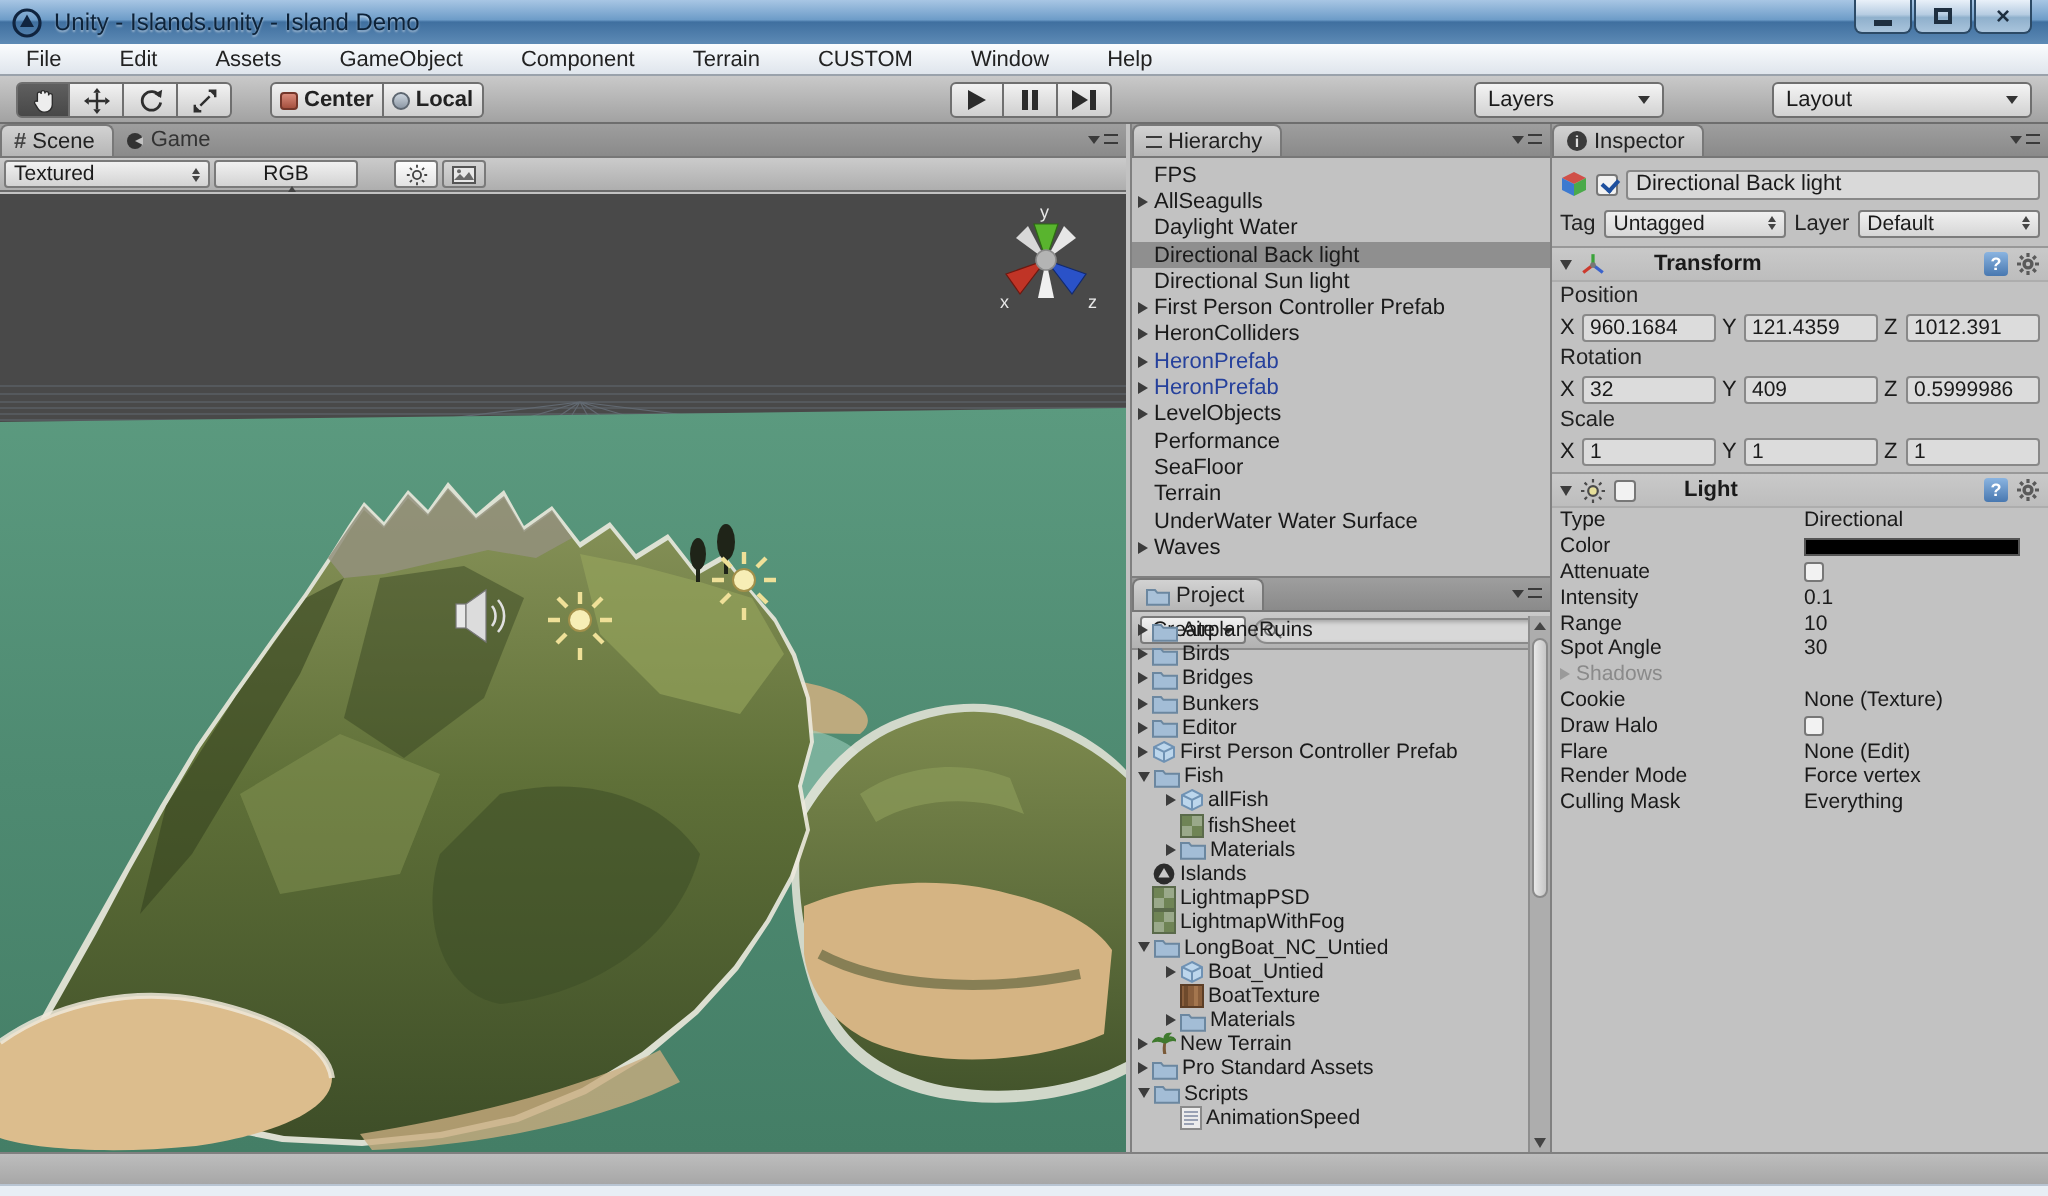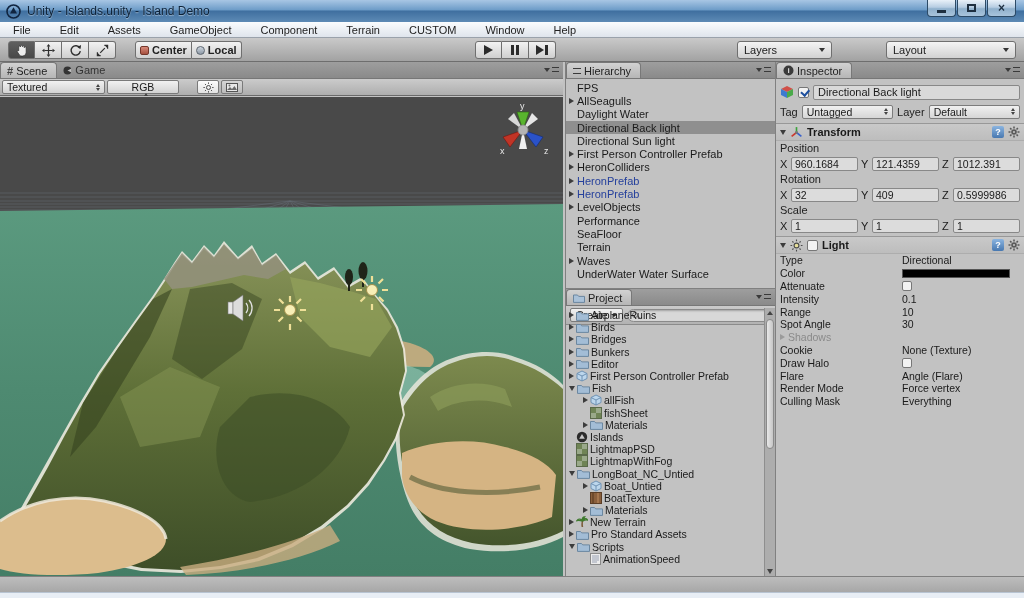--- a/index.html
+++ b/index.html
@@ -110,21 +110,21 @@
     display:flex; align-items:center; padding-left:4px; font-size:11px; }
   .checkbox { width:11px; height:11px; background:#f2f2f2; border:1px solid #777; border-radius:2px; position:relative; flex:none; }
   .checkbox.checked::after { content:""; position:absolute; left:2px; top:1.5px; width:6px; height:3.5px;
     border-left:2px solid #1d4f9e; border-bottom:2px solid #1d4f9e; transform:rotate(-48deg); }
   .tagrow { display:flex; align-items:center; gap:4px; height:19px; }
   .taglabel { font-size:11px; color:#222; }
   .tagdd { flex:1; height:14px; background:linear-gradient(#f0f0f0,#d6d6d6); border:1px solid #7c7c7c; border-radius:2px;
     display:flex; align-items:center; justify-content:space-between; padding:0 4px; font-size:10.5px; }
   .comp-header { height:18px; display:flex; align-items:center; gap:4px; margin:2px -4px 0 -4px;
     padding:0 4px; background:linear-gradient(#c9c9c9,#bdbdbd); border-top:1px solid #989898; border-bottom:1px solid #adadad; }
-  .comp-title { font-weight:bold; font-size:11px; flex:1; }
+  .comp-title { font-weight:bold; font-size:11px; flex:1;margin-left:20px; }
   .help-ico { width:12px; height:12px; border-radius:2px; background:linear-gradient(#8ab4e0,#4878b0); color:#fff;
     font-size:9px; font-weight:bold; display:flex; align-items:center; justify-content:center; }
   .sublabel { font-size:11px; color:#222; height:14px; display:flex; align-items:center; }
   .xyzrow { display:flex; align-items:center; gap:3px; height:17px; }
   .axis-lab { width:8px; font-size:11px; }
   .numfield { flex:1; height:14px; background:#dcdcdc; border:1px solid #888; border-radius:2px;
     display:flex; align-items:center; padding-left:3px; font-size:10.5px; }
   .lrow { display:flex; align-items:center; height:12.8px; }
   .lrow .ll { width:122px; font-size:10.5px; display:flex; align-items:center; gap:3px; }
   .lrow .lv { flex:1; font-size:10.5px; display:flex; align-items:center; }
@@ -459,26 +459,26 @@
         </div>
         <div class="hrow">
           <span class="fold none"></span>
           <span class="lbl">SeaFloor</span>
         </div>
         <div class="hrow">
           <span class="fold none"></span>
           <span class="lbl">Terrain</span>
         </div>
         <div class="hrow">
+          <span class="fold none"></span>
+          <span class="lbl">UnderWater Water Surface</span>
+        </div>
+        <div class="hrow">
           <span class="fold r"></span>
           <span class="lbl">Waves</span>
-        </div>
-        <div class="hrow">
-          <span class="fold none"></span>
-          <span class="lbl">UnderWater Water Surface</span>
         </div>
       </div>
   </div>
 
   <div class="panel" id="project-panel">
     <div class="tabbar">
       <div class="tab active">
         <svg width="12" height="10">
             <path d="M0.5 2 h4 l1.2 1.4 h5.8 v6 h-11z" fill="#a9c1d8" stroke="#6b87a0"></path>
           </svg>
@@ -896,21 +896,21 @@
             </span>
             <span class="lv">
               <span class="checkbox" style="width: 10px; height: 10px;"></span>
             </span>
           </div>
           <div class="lrow">
             <span class="ll">
               <span>Flare</span>
             </span>
             <span class="lv">
-              <span>Angle (Flare)</span>
+              <span>None (Edit)</span>
             </span>
           </div>
           <div class="lrow">
             <span class="ll">
               <span>Render Mode</span>
             </span>
             <span class="lv">
               <span>Force vertex</span>
             </span>
           </div>

